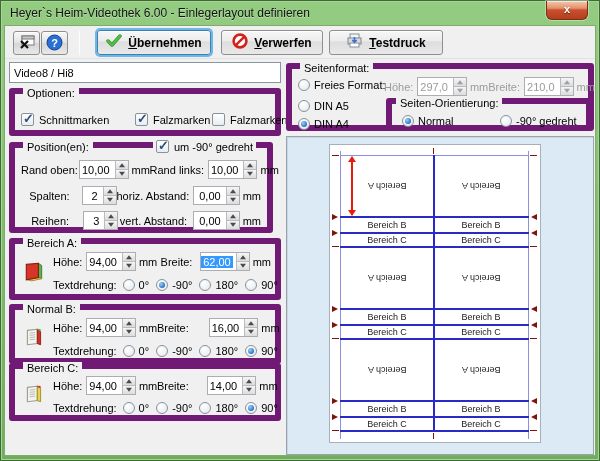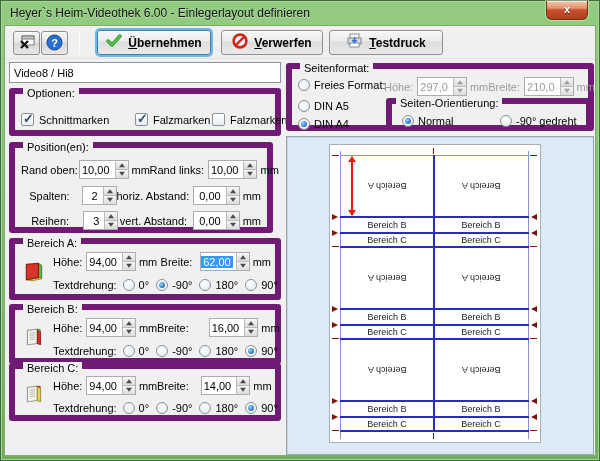--- a/index.html
+++ b/index.html
@@ -163,20 +163,24 @@
         <span>Falzmarken</span>
       </span>
       <span class="row" style="left:197px;top:19px;">
         <span class="cb"></span>
         <span>Falzmarken</span>
       </span>
     </div>
 
     <div class="grp" style="left:4px;top:116px;width:264px;height:91px;">
       <span class="leg">Position(en):</span>
+      <span class="row" style="left:138px;top:-8px;background:#f0f0f0;padding:0 3px;">
+        <span class="cb checked"></span>
+        <span>um -90° gedreht</span>
+      </span>
       <div class="row" style="left:6px;top:12px;right:6px;">
         <span class="lab" style="width:54px;">Rand oben:</span>
         <span class="field" style="width:52px;margin-left:4px;">
             <span class="val">10,00</span>
             <span class="spin">
               <i class="up"></i>
               <i class="dn"></i>
             </span>
           </span>
         <span class="unit" style="width:18px;">mm</span>
@@ -274,21 +278,21 @@
             <span>180°</span>
           </span>
         <span class="pair">
             <span class="radio"></span>
             <span>90°</span>
           </span>
       </div>
     </div>
 
     <div class="grp" style="left:4px;top:278px;width:272px;height:60px;">
-      <span class="leg">Bereich B:</span>
+      <span class="leg">Normal B:</span>
       <span class="bicon">
         <svg width="22" height="22" viewBox="0 0 20 20">
             <path d="M4 4 L13 3 L13 16 L4 17 Z" fill="#f4f4ee" stroke="#9a9a94"></path>
             <path d="M6 6.5 L11 6 M6 8.5 L11 8 M6 10.5 L11 10 M6 12.5 L11 12" stroke="#b9b9b3" stroke-width=".9" fill="none"></path>
             <path d="M13 3 L16 5 L16 17 L13 16 Z" fill="#d03028" stroke="#8a1a10" stroke-width=".8"></path>
             <path d="M12 2.6 L16 5 L16 2.8 Z" fill="#58b54e"></path>
           </svg>
       </span>
       <div class="row" style="left:38px;top:8px;right:4px;">
         <span class="lab" style="width:34px;">Höhe:</span>
@@ -345,21 +349,21 @@
         <span class="lab" style="width:34px;">Höhe:</span>
         <span class="field" style="width:54px;margin-left:4px;">
             <span class="val">94,00</span>
             <span class="spin">
               <i class="up"></i>
               <i class="dn"></i>
             </span>
           </span>
         <span class="unit" style="width:18px;">mm</span>
         <span class="lab" style="width:46px;">Breite:</span>
-        <span class="field" style="width:54px;margin-left:12px;">
+        <span class="field" style="width:54px;margin-left:18px;">
             <span class="val">14,00</span>
             <span class="spin">
               <i class="up"></i>
               <i class="dn"></i>
             </span>
           </span>
         <span class="unit">mm</span>
       </div>
       <div class="row" style="left:38px;top:33px;right:2px;">
         <span class="lab" style="width:78px;margin-right:6px;">Textdrehung:</span>

